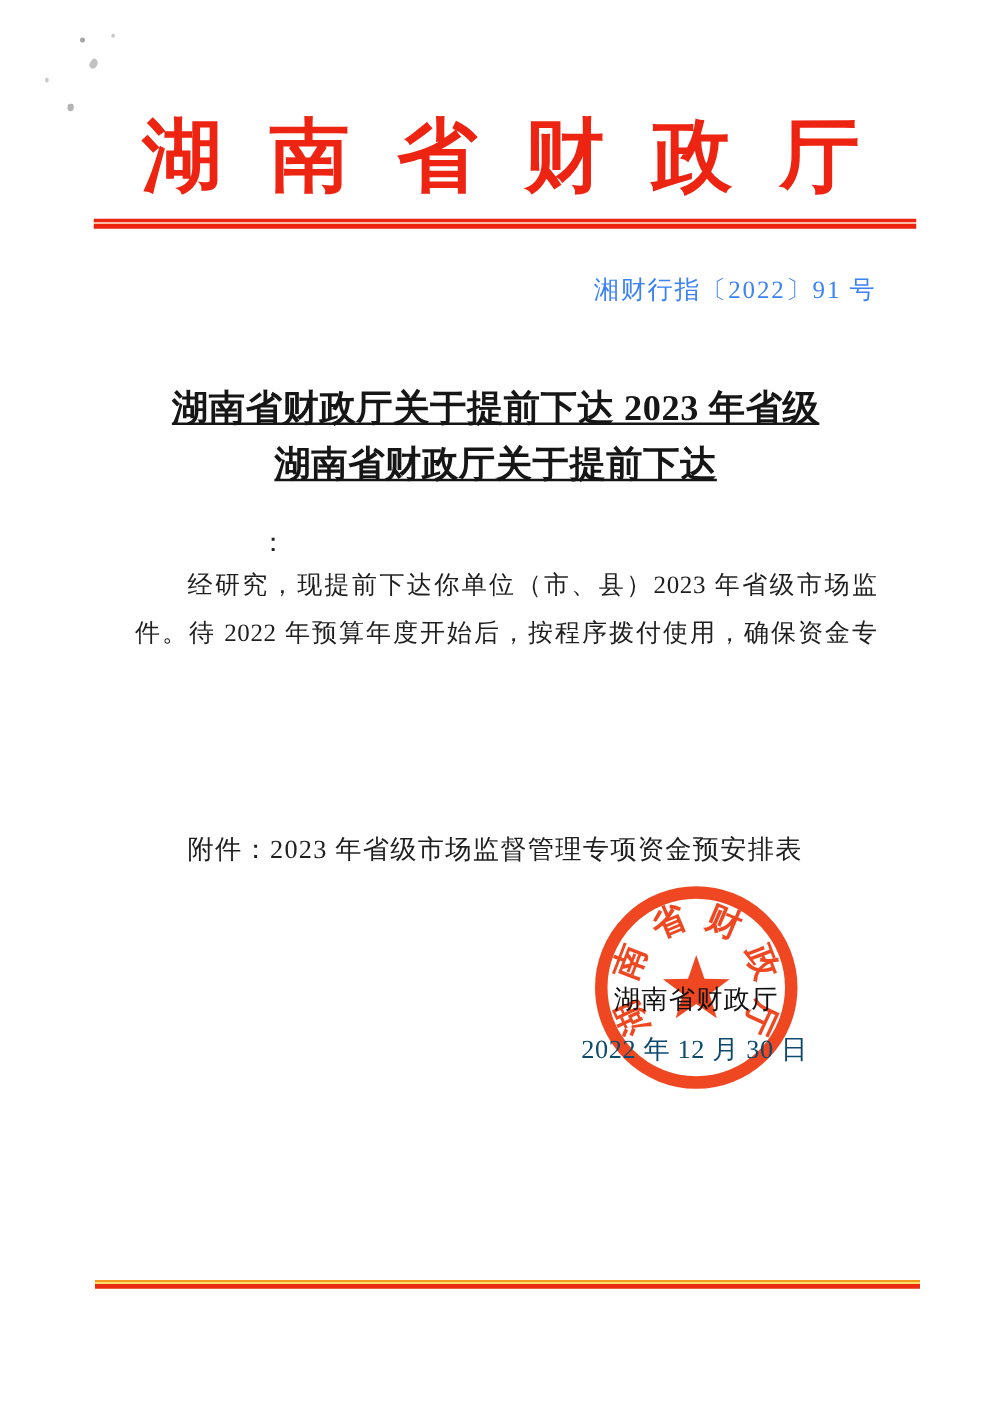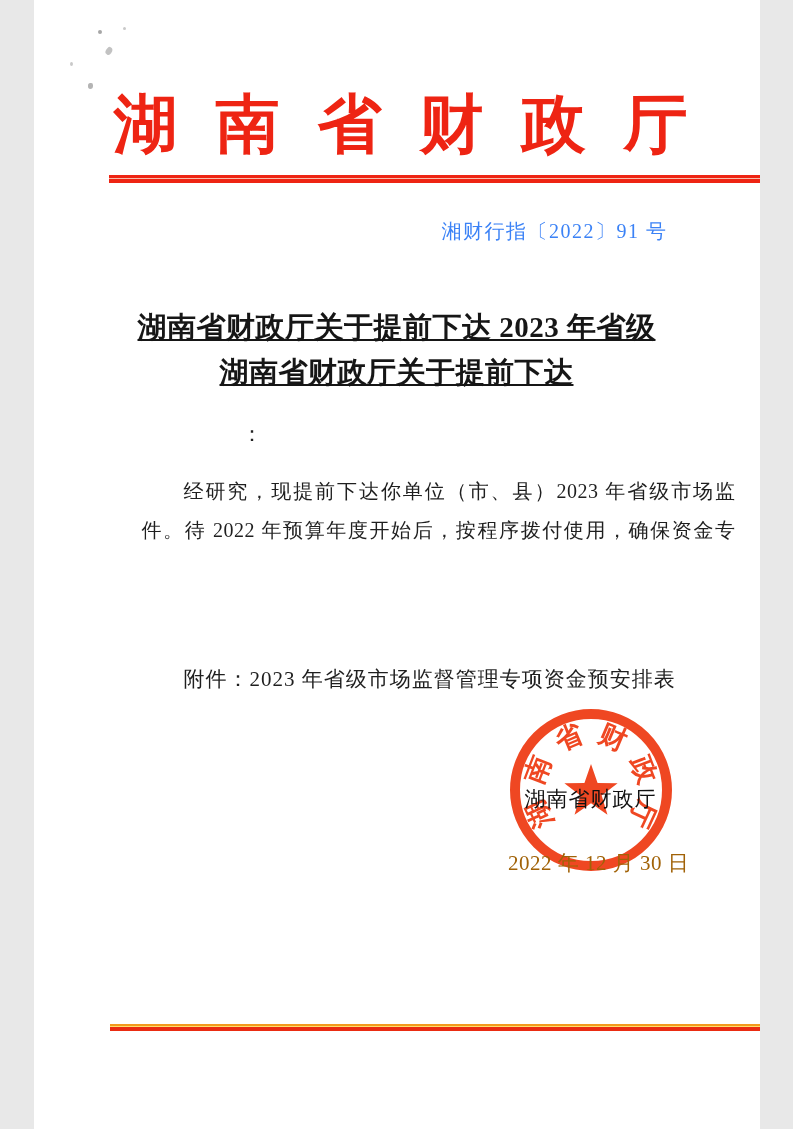--- a/index.html
+++ b/index.html
@@ -7,21 +7,21 @@
     --seal-red:#ee3a12;
     --ink:#1c1c1c;
     --rule-orange:#f29a1d;
     --rule-yellow:#ffe06a;
   }
   *{margin:0;padding:0;box-sizing:border-box;}
   html,body{background:#e8e8e8;}
   body{font-family:"Liberation Serif","DejaVu Serif",serif;}
   .page{
     position:relative;
-    width:726px;height:1129px;
+    width:793px;height:1129px;
     margin:0 auto;
     background:#ffffff;
     overflow:hidden;
     color:var(--ink);
   }
   
   .artifact{position:absolute;background:#777;opacity:.65;border-radius:50%;}
   .a1{left:64px;top:30px;width:4px;height:4px;}
   .a2{left:89px;top:27px;width:3px;height:3px;opacity:.4;}
   .a3{left:72px;top:47px;width:6px;height:8px;border-radius:40% 60% 50% 50%;transform:rotate(35deg);opacity:.45;}
@@ -50,21 +50,21 @@
     position:absolute;top:305px;left:0;right:0;
     text-align:center;font-weight:bold;
     font-size:29px;line-height:45px;color:#161616;
     letter-spacing:.5px;
     text-decoration:underline;
   }
 
   .colon{position:absolute;left:208px;top:420px;font-size:21px;color:#222;}
 
   .body-text{
-    position:absolute;left:108px;top:472px;width:594px;
+    position:absolute;left:108px;top:449px;width:594px;
     font-size:20px;line-height:38.8px;color:#1f1f1f;
     letter-spacing:.5px;
   }
   .body-text .line{white-space:nowrap;}
   .body-text .just{white-space:normal;text-align:justify;text-align-last:justify;}
   .body-text .indent{text-indent:42px;}
 
   .attachment{
     position:absolute;left:150px;top:665px;
     font-size:21px;letter-spacing:1px;color:#1f1f1f;
@@ -78,21 +78,21 @@
     font-family:"Liberation Serif","DejaVu Serif",serif;
     text-anchor:middle;dominant-baseline:central;
   }
 
   .signature{
     position:absolute;left:457px;top:785px;width:200px;
     text-align:center;font-size:21px;letter-spacing:1px;color:#111;z-index:2;
   }
   .sig-date{
     position:absolute;left:465px;top:825px;width:200px;
-    text-align:center;font-size:21px;letter-spacing:.5px;color:#a16207;z-index:2;margin-top:24px;
+    text-align:left;font-size:21px;letter-spacing:.5px;color:#0c4a6e;z-index:2;
   }
 
   .rule-bottom{
     position:absolute;top:1024px;left:76px;width:660px;height:7px;
     background:linear-gradient(to bottom,var(--rule-orange) 0 2px,var(--rule-yellow) 2px 3px,#ea2c12 3px 7px);
   }
 </style>
 </head>
 <body>
 

